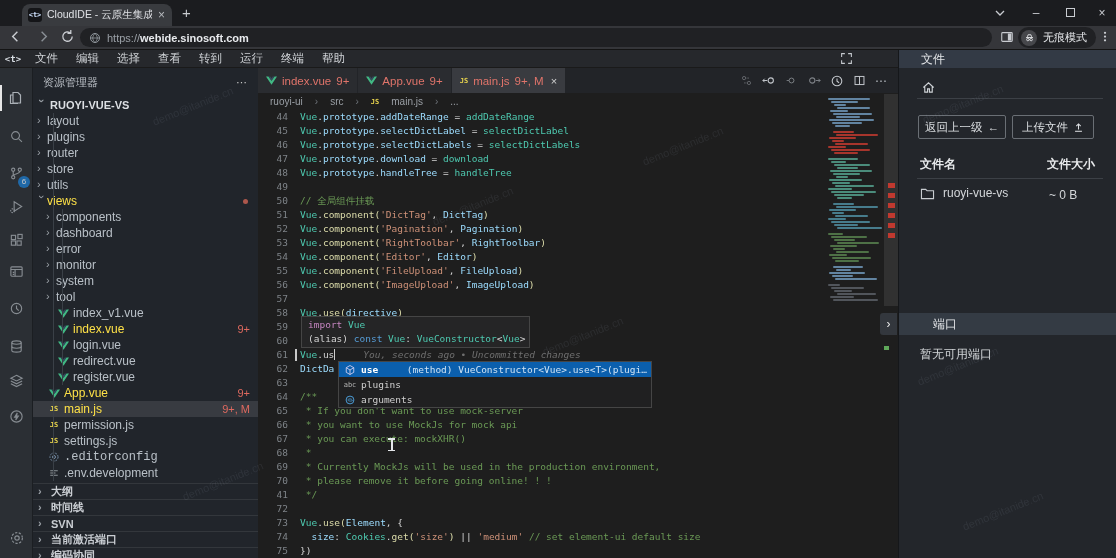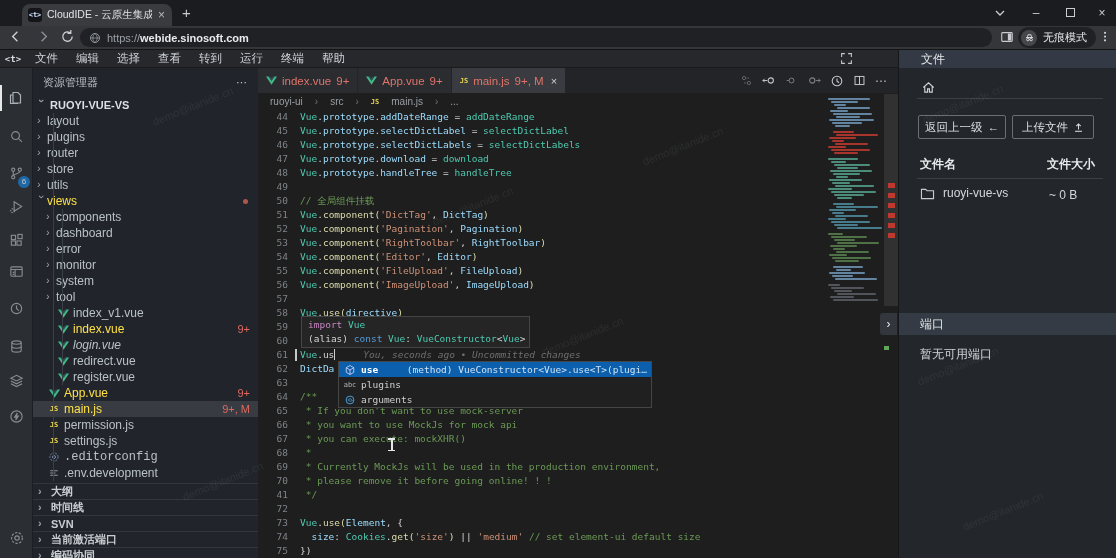--- a/index.html
+++ b/index.html
@@ -89,21 +89,21 @@
 
 #rpanel{position:absolute;left:898px;top:50px;width:218px;height:508px;background:#23262b;border-left:1px solid #15171a}
 #rp-head{height:18px;background:#333a45;display:flex;align-items:center;padding-left:22px;color:#e4e6e9;font-size:12px}
 #rp-home{position:absolute;left:22px;top:30px}
 .rp-sep{position:absolute;left:18px;width:186px;height:1px;background:#3c4046}
 .rp-btn{position:absolute;top:65px;height:24px;border:1px solid #6a6f75;border-radius:2px;color:#dcdfe2;font-size:11.5px;display:flex;align-items:center;justify-content:center;gap:5px;background:transparent}
 #rp-colname{position:absolute;left:21px;top:106px;font-weight:bold;color:#e8eaec;font-size:12px}
 #rp-colsize{position:absolute;left:148px;top:106px;font-weight:bold;color:#e8eaec;font-size:12px}
 #rp-row{position:absolute;left:21px;top:136px;width:180px;display:flex;align-items:center;gap:8px;color:#d4d7da;font-size:12px}
 #rp-rowsize{position:absolute;left:150px;top:138px;color:#d4d7da;font-size:12px}
-#rp-ports{position:absolute;left:0;top:263px;width:218px;height:22px;background:#343b44;display:flex;align-items:center;padding-left:21px;color:#e2e4e7;font-size:12px}
+#rp-ports{position:absolute;left:0;top:263px;width:218px;height:22px;background:#343b44;display:flex;align-items:center;padding-left:34px;color:#e2e4e7;font-size:12px}
 #rp-empty{position:absolute;left:21px;top:296px;color:#d3d6d9;font-size:12px}
 
 .wm{position:absolute;color:rgba(165,175,195,.10);font-size:11px;transform:rotate(-22deg);white-space:nowrap;pointer-events:none}
 </style>
 </head>
 <body>
 
 <div id="root">
 
   <div id="tabstrip">
@@ -345,21 +345,21 @@
           <span class="chev"></span>
           <span class="ficon">
             <svg width="11" height="9" viewBox="0 0 16 13">
               <path d="M0 .5h3.6L8 6.8 12.4.5H16L8 12.5z" fill="#41b883"></path>
               <path d="M3.6.5h2.6L8 3.2 9.8.5h2.6L8 6.8z" fill="#35495e"></path>
             </svg>
           </span>
           <span class="tlabel">index.vue</span>
           <span class="tbadge">9+</span>
         </div>
-        <div class="trow" style="padding-left: 13px; font-style: italic;">
+        <div class="trow" style="padding-left: 13px;">
           <span class="chev"></span>
           <span class="ficon">
             <svg width="11" height="9" viewBox="0 0 16 13">
               <path d="M0 .5h3.6L8 6.8 12.4.5H16L8 12.5z" fill="#41b883"></path>
               <path d="M3.6.5h2.6L8 3.2 9.8.5h2.6L8 6.8z" fill="#35495e"></path>
             </svg>
           </span>
           <span class="tlabel">login.vue</span>
         </div>
         <div class="trow" style="padding-left: 13px;">

